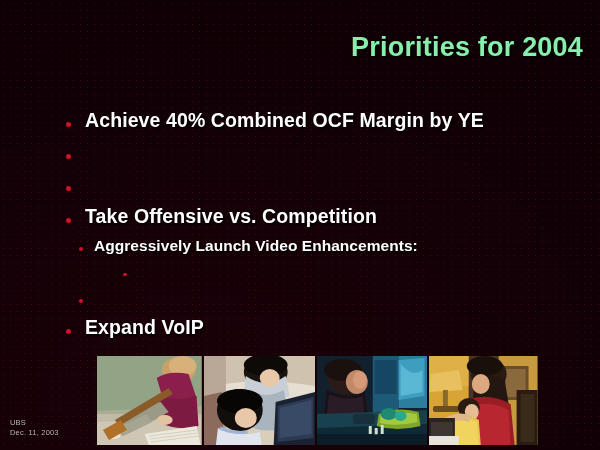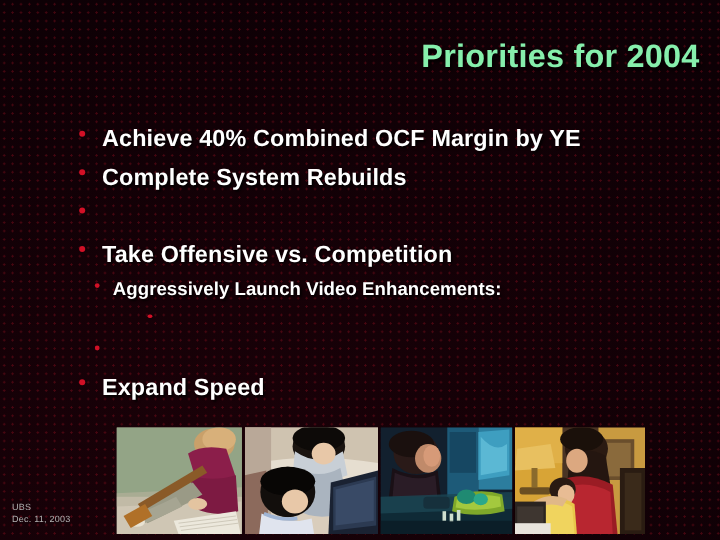--- a/index.html
+++ b/index.html
@@ -96,21 +96,21 @@
 
   
   .bullets {
     position: absolute;
     left: 0;
     top: 100px;
     width: 600px;
   }
   .b-row {
     display: flex;
-    align-items: center;
+    align-items: flex-end;
     white-space: nowrap;
   }
   .dot {
     flex: 0 0 auto;
     border-radius: 50%;
     background: #d21026;
   }
   .b-text {
     color: #ffffff;
     text-shadow: 1.5px 1.5px 2px rgba(0,0,0,0.9);
@@ -172,42 +172,41 @@
 
   <div class="title">Priorities for 2004</div>
 
   <div class="bullets">
     <div class="b-row lvl1">
       <span class="dot"></span>
       <span class="b-text">Achieve 40% Combined OCF Margin by YE</span>
     </div>
     <div class="b-row lvl1">
       <span class="dot"></span>
-      <span class="b-text">Complete System Rebuilds</span>
     </div>
     <div class="b-row lvl1">
       <span class="dot"></span>
     </div>
     <div class="b-row lvl1">
       <span class="dot"></span>
       <span class="b-text">Take Offensive vs. Competition</span>
     </div>
     <div class="b-row lvl2">
       <span class="dot"></span>
       <span class="b-text">Aggressively Launch Video Enhancements:</span>
     </div>
     <div class="b-row lvl3">
       <span class="dot"></span>
     </div>
     <div class="b-row lvl2">
       <span class="dot"></span>
     </div>
     <div class="b-row lvl1">
       <span class="dot"></span>
-      <span class="b-text">Expand Speed</span>
+      <span class="b-text">Expand VoIP</span>
     </div>
   </div>
 
   <div class="footer">
     <div>UBS</div>
     <div>Dec. 11, 2003</div>
   </div>
 
   <div class="photo-strip">
 

